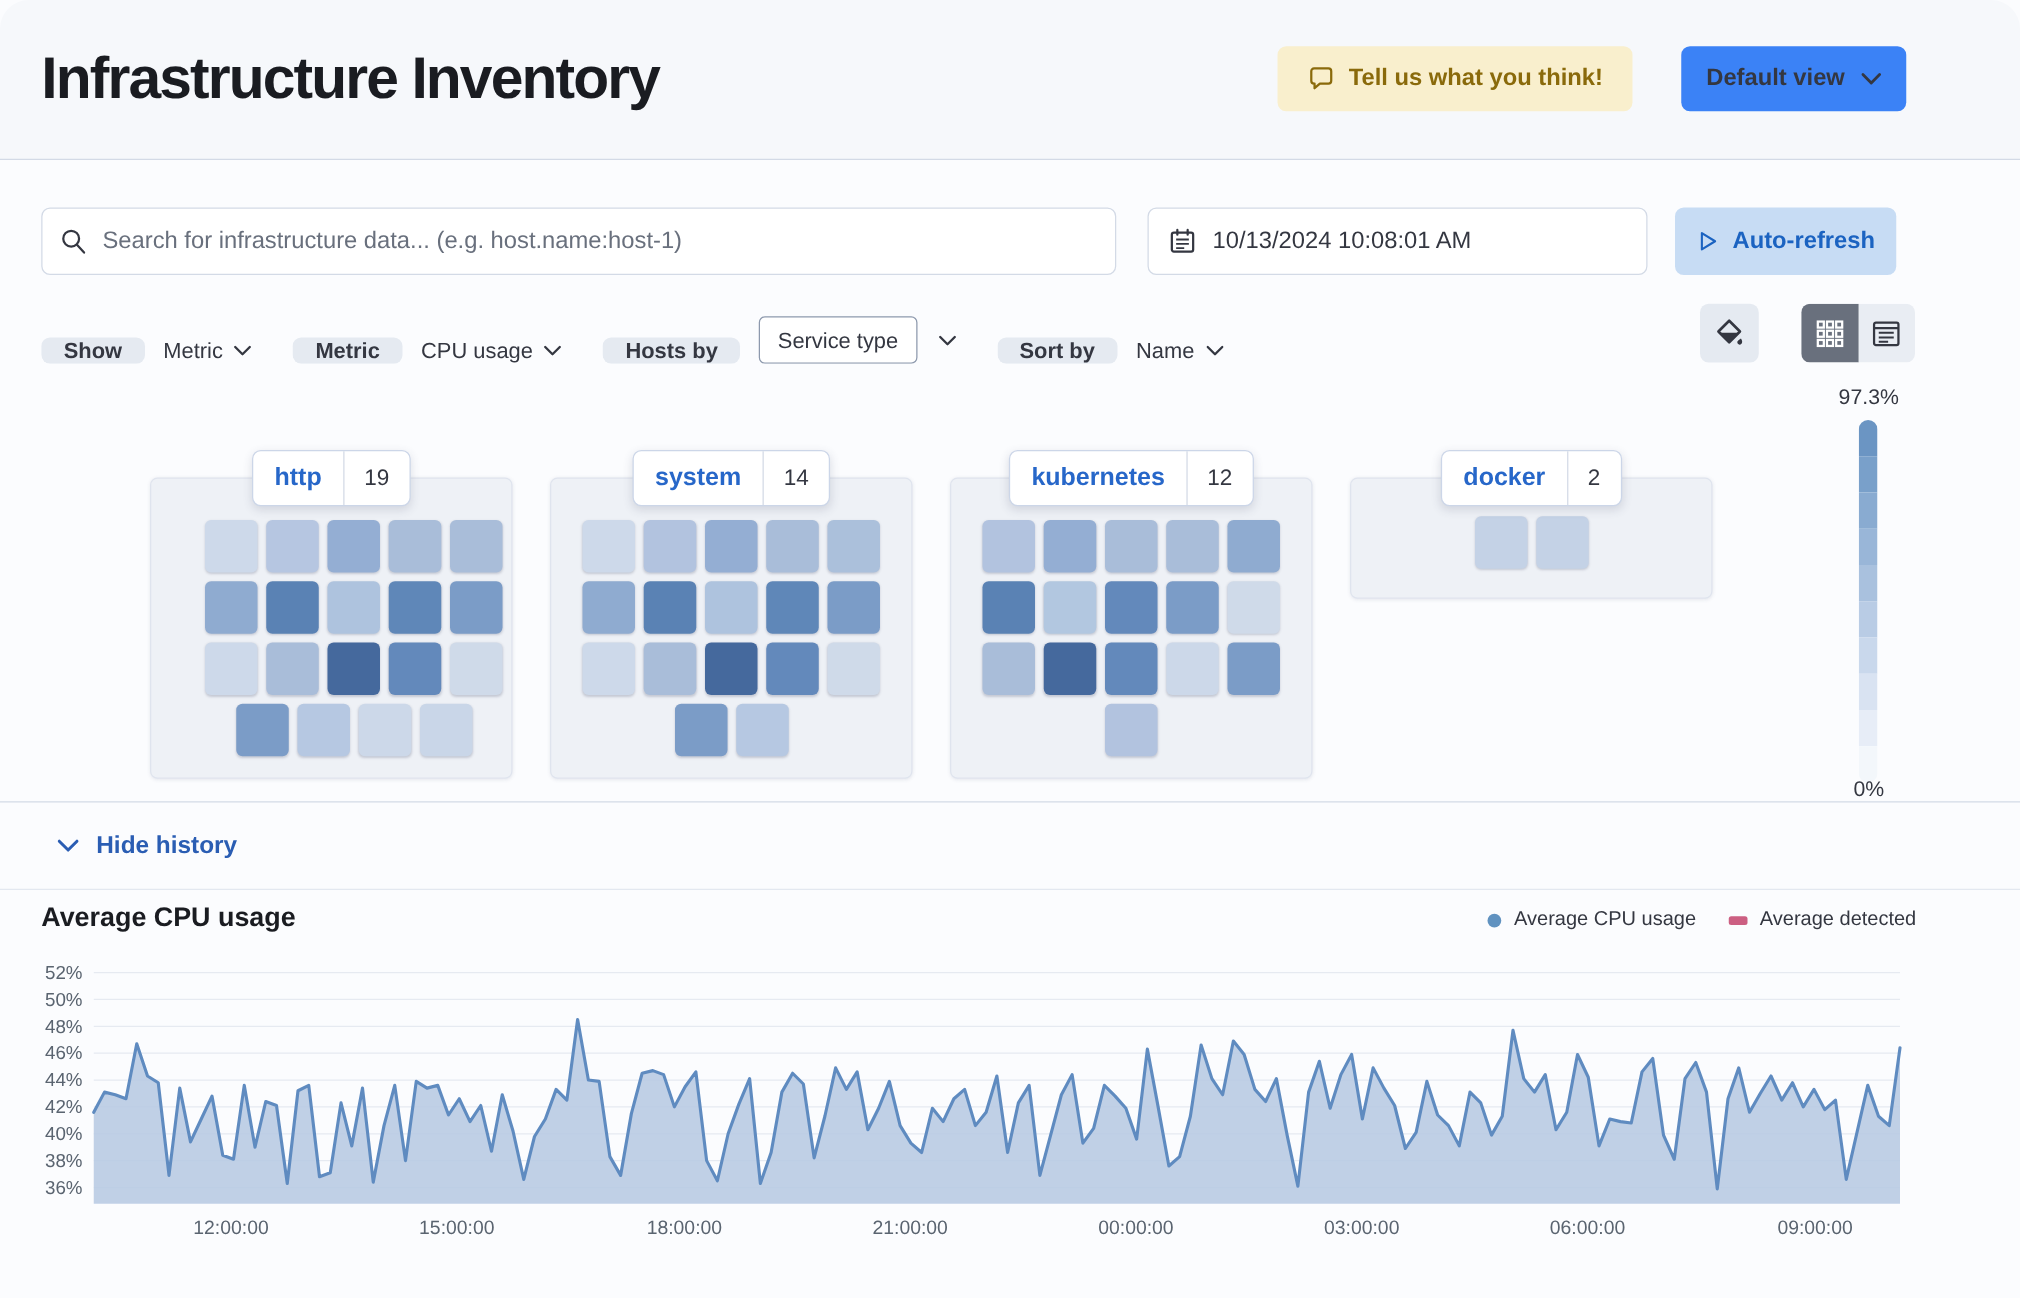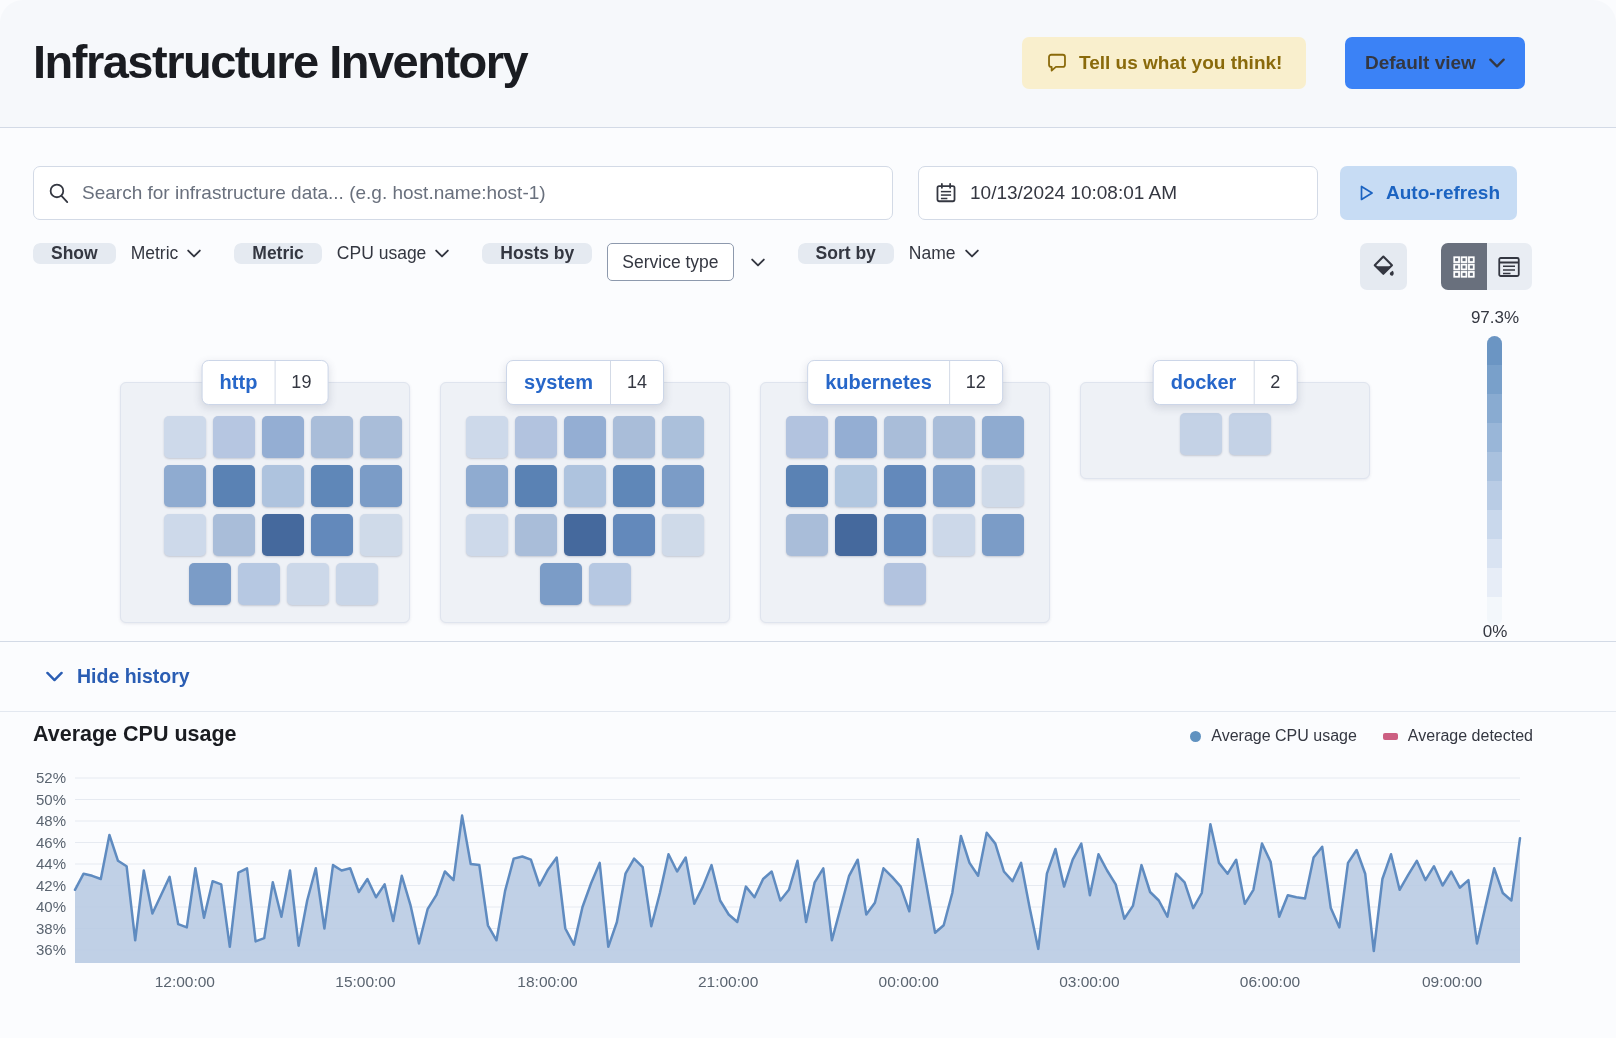--- a/index.html
+++ b/index.html
@@ -27,21 +27,21 @@
                       color:#343741; font-family:"Liberation Sans", sans-serif; }
   .search-box input::placeholder { color:#69707d; }
   .date-btn { position:absolute; left:918px; top:166px; width:400px; height:54px; background:#fff;
               border:1px solid #d3dae6; justify-content:flex-start; padding:0 16px; gap:13px;
               font-size:19px; color:#343741; }
   .autorefresh-btn { position:absolute; left:1340px; top:166px; width:177px; height:54px; gap:11px;
                      background:#c7dcf4; color:#1b63c1; font-size:19px; font-weight:700; }
 
   
   .filter-row { position:absolute; left:33px; top:243px; display:flex; gap:23px; height:48px; }
-  .filter-ctl { display:flex; align-items:flex-start; border-radius:7px; overflow:hidden; }
+  .filter-ctl { display:flex; align-items:flex-end; border-radius:7px; overflow:hidden; }
   .f-label { background:#e5eaf1; display:flex; align-items:center; padding:0 18px;
              font-size:17.5px; font-weight:700; color:#343741; border-radius:7px; }
   .f-value { display:flex; align-items:center; gap:9px; padding:0 10px 0 15px; background:transparent;
              border:none; cursor:pointer; font-size:17.5px; color:#343741;
              font-family:"Liberation Sans", sans-serif; }
   .f-value .boxed { border:1px solid #8d99ad; background:#fff; border-radius:5px; height:38px;
                     display:flex; align-items:center; padding:0 14px; font-weight:400; }
   .icon-btn { position:absolute; width:47px; height:47px; top:243px; background:#e5eaf1; }
   .palette-btn { left:1360px; }
   .toggle-group { position:absolute; left:1441px; top:243px; width:91px; height:47px;

